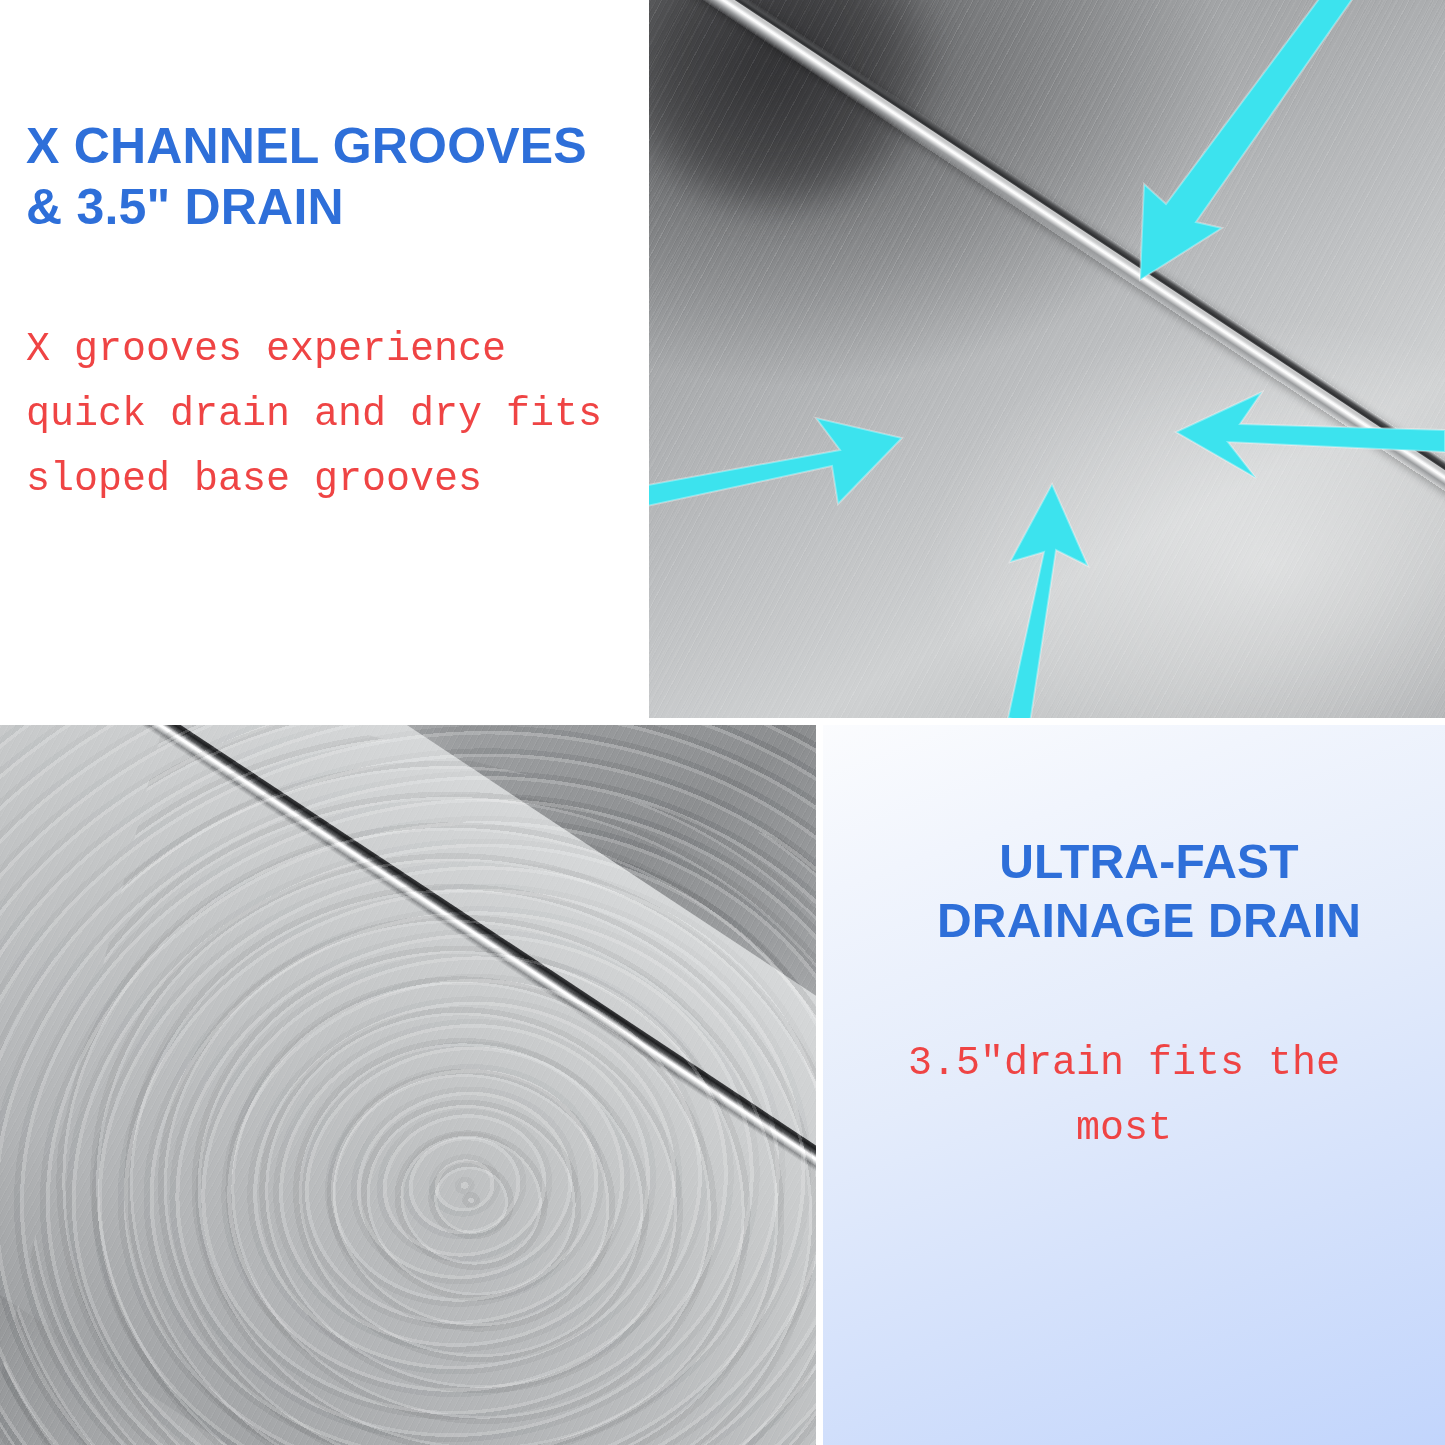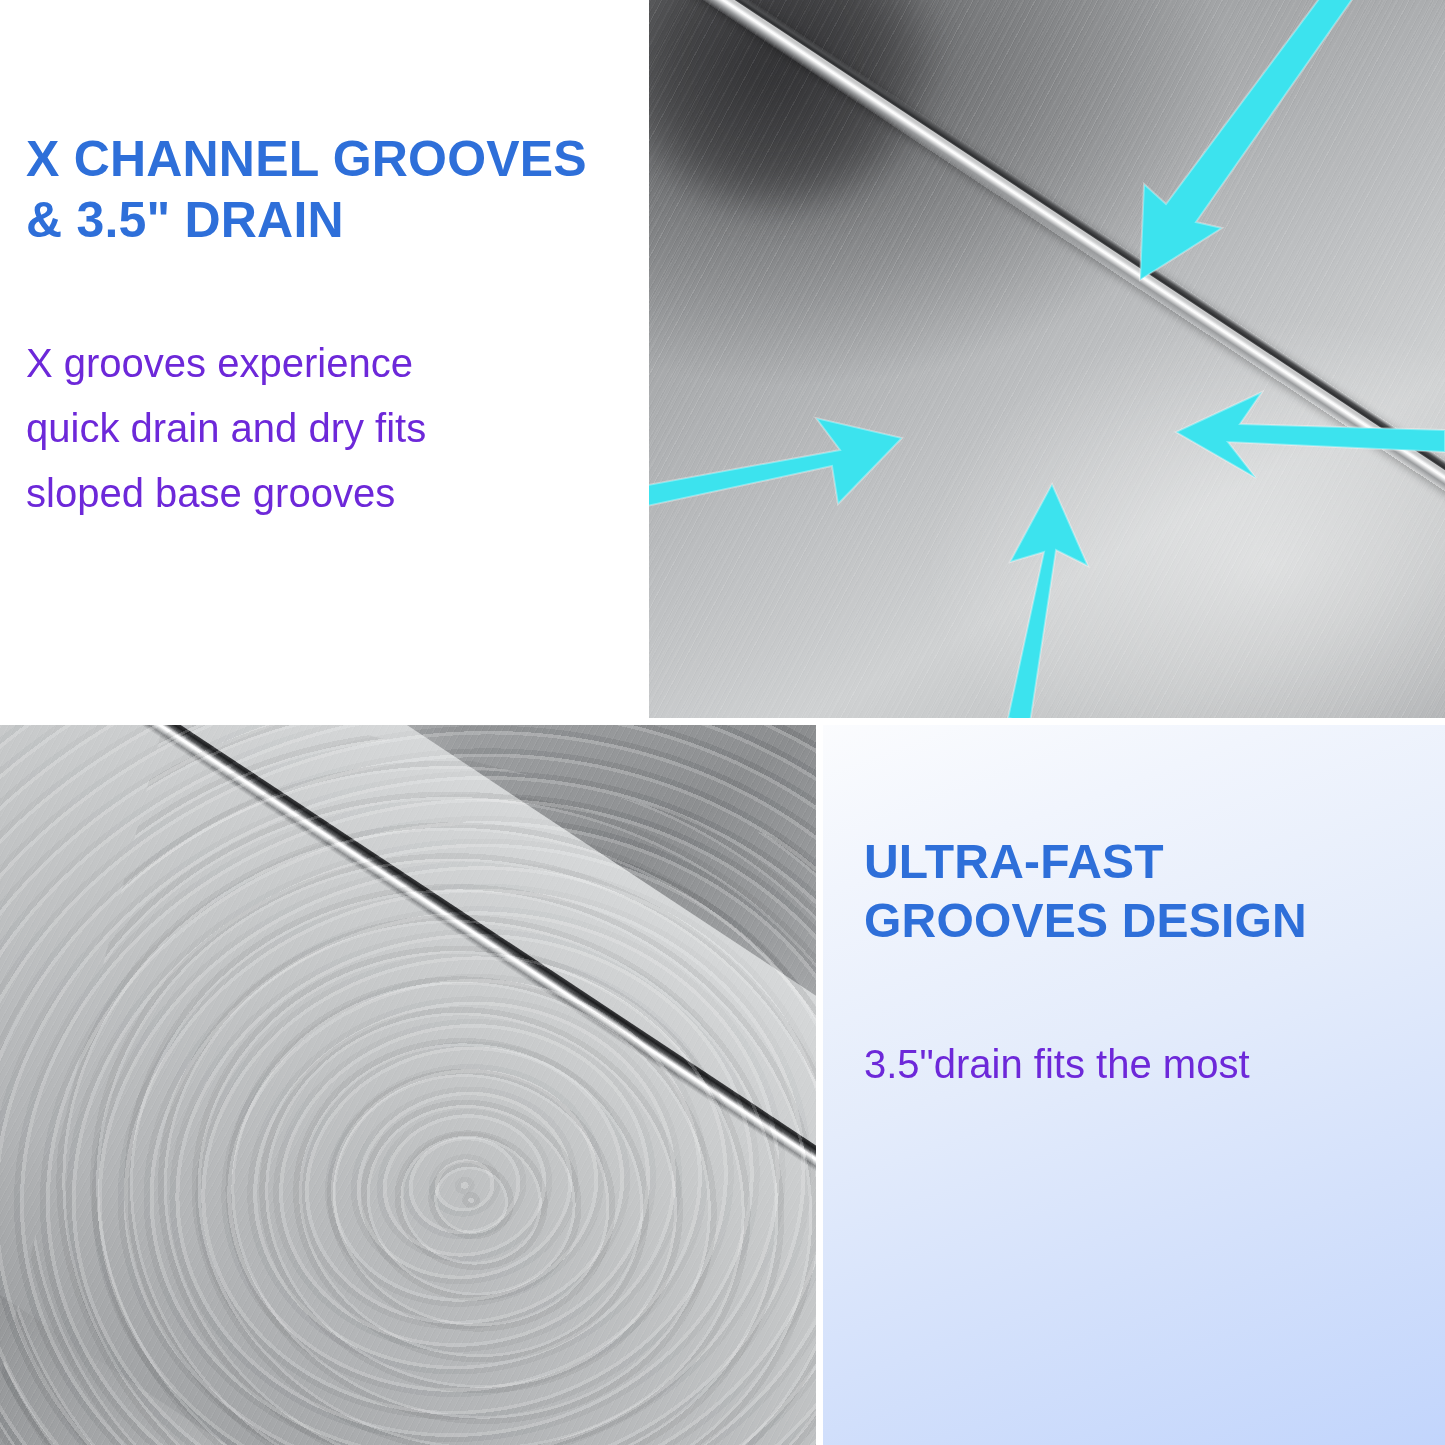--- a/index.html
+++ b/index.html
@@ -6,37 +6,38 @@
   body{width:1445px;height:1445px;overflow:hidden;font-family:"Liberation Sans",sans-serif;}
 
   #page{position:relative;width:1445px;height:1445px;background:#ffffff;overflow:hidden;}
 
   
   .quad{position:absolute;overflow:hidden;}
 
   #q-tl{left:0;top:0;width:648px;height:723px;background:#ffffff;}
   #q-tr{left:648px;top:0;width:797px;height:723px;}
   #q-bl{left:0;top:723px;width:822px;height:722px;}
-  #q-br{left:822px;top:723px;width:623px;height:722px;}
+  #q-br{left:822px;top:723px;width:623px;height:722px;text-align:center;}
 
   
   .headline{
     color:#2E6FD9;
     font-weight:bold;
     letter-spacing:.2px;
     line-height:1.22;
     margin:0;
   }
   .body-copy{
-    color:#6d28d9;
+    color:#ef4444;
     line-height:1.62;
     margin:0;
+    font-family:Liberation Mono, monospace;
   }
 
-  #tl-text{position:absolute;left:26px;top:116px;width:610px;margin-top:13px;}
+  #tl-text{position:absolute;left:26px;top:116px;width:610px;}
   #tl-head{font-size:50px;}
   #tl-body{margin-top:80px;font-size:40px;width:580px;}
 
   #br-text{position:absolute;left:42px;top:110px;width:570px;}
   #br-head{font-size:48px;}
   #br-body{margin-top:82px;font-size:40px;width:520px;}
 
   
   #tr-photo{position:absolute;inset:0;
     background:
@@ -172,21 +173,21 @@
       <div id="bl-water2"></div>
 
       <div id="bl-brush"></div>
 
     </div>
   </div>
 
   <div class="quad" id="q-br">
     <div id="br-bg"></div>
     <div id="br-text">
-      <h1 class="headline" id="br-head"><span>ULTRA-FAST</span><br><span>GROOVES DESIGN</span></h1>
+      <h1 class="headline" id="br-head"><span>ULTRA-FAST</span><br><span>DRAINAGE DRAIN</span></h1>
       <p class="body-copy" id="br-body"><span>3.5"drain fits the most</span><br><br><br></p>
     </div>
   </div>
 
   <div class="sep" id="sep-v-top"></div>
   <div class="sep" id="sep-h"></div>
   <div class="sep" id="sep-v-bot"></div>
 
 </div>
 

